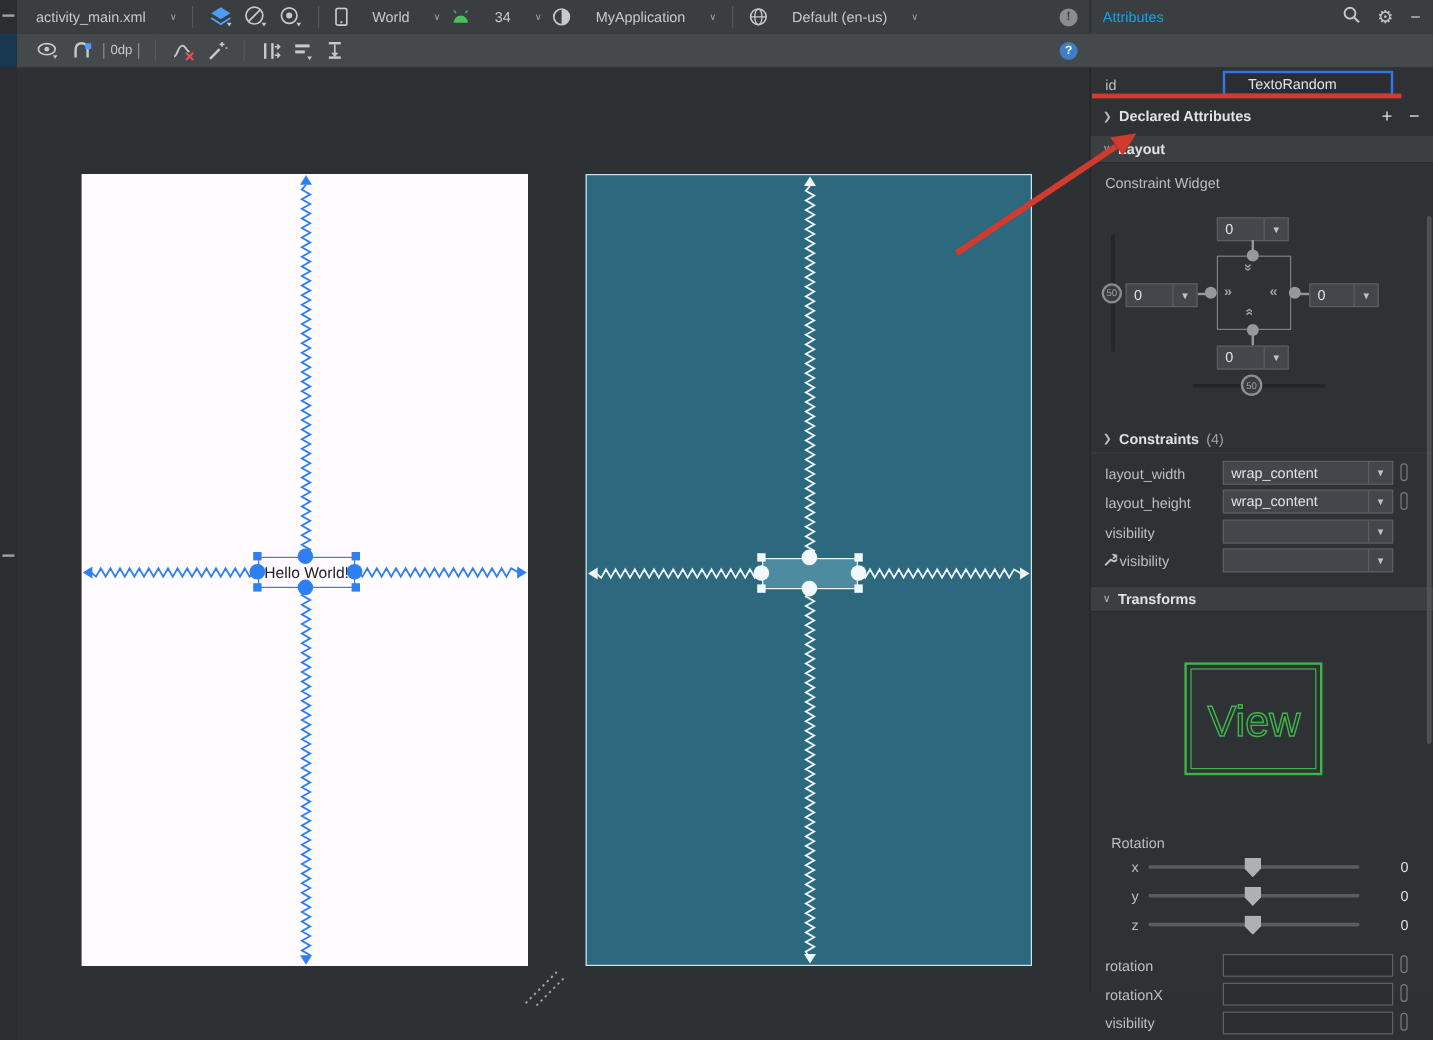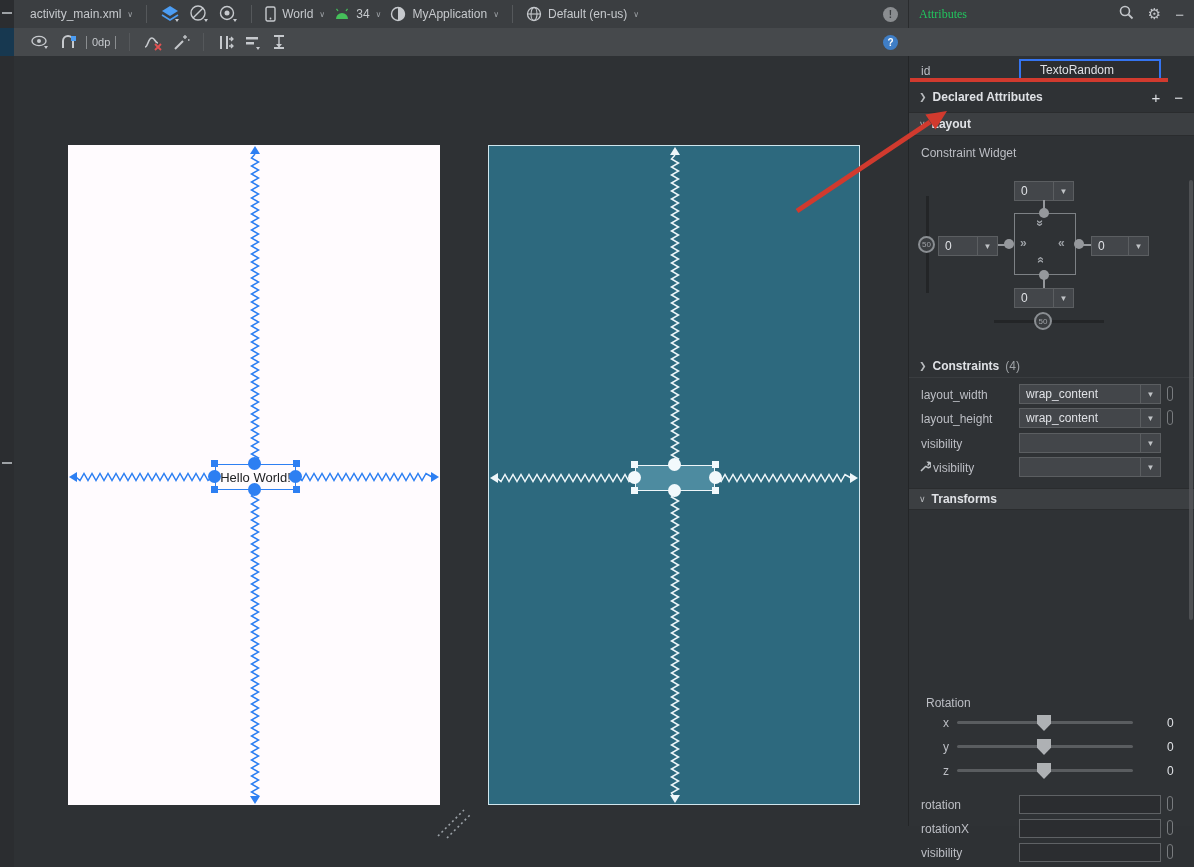--- a/index.html
+++ b/index.html
@@ -11,30 +11,30 @@
   #stripe { left:0; top:0; width:14px; height:867px; background:#2b2d30; z-index:5; }
   .stripe-dash { position:absolute; left:2px; width:10px; height:2px; background:#9ea2a6; }
   #stripe-active { position:absolute; left:0; top:28px; width:14px; height:28px; background:#173850; }
 
   
   #toolbar1 { left:14px; top:0; width:1180px; height:28px; background:#3b3e41; display:flex; z-index:4; }
   #toolbar2 { left:14px; top:28px; width:1180px; height:28px; background:#46494c; display:flex; z-index:4; }
   .tb-left { width:894px; display:flex; align-items:center; padding:0 10px 0 16px; gap:9px; }
   .tb-right { width:286px; display:flex; align-items:center; padding:0 10px; border-left:1px solid #2a2c2e; }
   .sep { width:1px; height:18px; background:#55585b; margin:0 4px; }
-  .tb-item { display:flex; align-items:center; gap:6px; color:#c6c9cd; cursor:default; }
+  .tb-item { display:flex; align-items:center; gap:20px; color:#c6c9cd; cursor:default; }
   .caret { font-size:8px; color:#9da1a5; }
   .margin-btn { font-size:11px; color:#c6c9cd; border-left:1px solid #8a8d90; border-right:1px solid #8a8d90; padding:0 5px; height:13px; line-height:12px; }
   .round-ic { width:15px; height:15px; border-radius:50%; display:flex; align-items:center; justify-content:center; font-size:10px; font-weight:bold; }
   .err { background:#8a8d90; color:#3b3e41; margin-left:auto; }
   .hlp { background:#3f7ec6; color:#fff; margin-left:auto; }
   .ab-badge { font-weight:bold; color:#c9ccd0; font-size:12px; }
   .typ { color:#9da1a5; margin-left:6px; }
   .unnamed { margin-left:auto; color:#dfe1e5; }
-  .panel-title { color:#22c55e;font-family:Liberation Serif, serif; }
+  .panel-title { color:#0ea5e9; }
   .hicon { margin-left:14px; color:#c2c5c9; font-size:15px; cursor:pointer; }
 
   
   #canvas { left:14px; top:56px; width:894px; height:811px; background:#2e3134; overflow:hidden; }
   .device { position:absolute; top:89px; width:372px; height:660px; }
   #device-white { left:54px; background:#fffbfe; }
   #device-bp { left:474px; background:#2d697e; border:1px solid #cfe6ee; }
   .device svg.springs { position:absolute; left:0; top:0; }
   .widget-box { position:absolute; left:147px; top:319px; width:81px; height:26px; border:1px solid #2d7ff2;
     display:flex; align-items:center; justify-content:center; font-size:13px; color:#202124; background:transparent; }
@@ -375,20 +375,27 @@
   <div class="dd" style="left:110px;top:401px;width:142px">
     <span class="val"></span>
     <span class="arr">▼</span>
   </div>
 
   <div class="sec sec-hilite" style="top:432px;height:22px">
     <span class="chev">∨</span>
     <span>Transforms</span>
   </div>
 
+  <div id="view-preview">
+    <div class="inner">
+      <svg width="100" height="60" viewBox="0 0 100 60">
+        <text x="50" y="44" text-anchor="middle" font-size="36" fill="none" stroke="#3db549" stroke-width="1.2">View</text>
+      </svg>
+    </div>
+  </div>
 
   <span class="p-label" style="left:17px;top:640px">Rotation</span>
 
   <span class="axis" style="left:34px;top:660px">x</span>
   <div class="track" style="left:48px;top:665px;width:176px"></div>
   <div class="thumb" style="left:128px;top:659px"></div>
   <span class="sval" style="left:258px;top:660px">0</span>
 
   <span class="axis" style="left:34px;top:684px">y</span>
   <div class="track" style="left:48px;top:689px;width:176px"></div>

